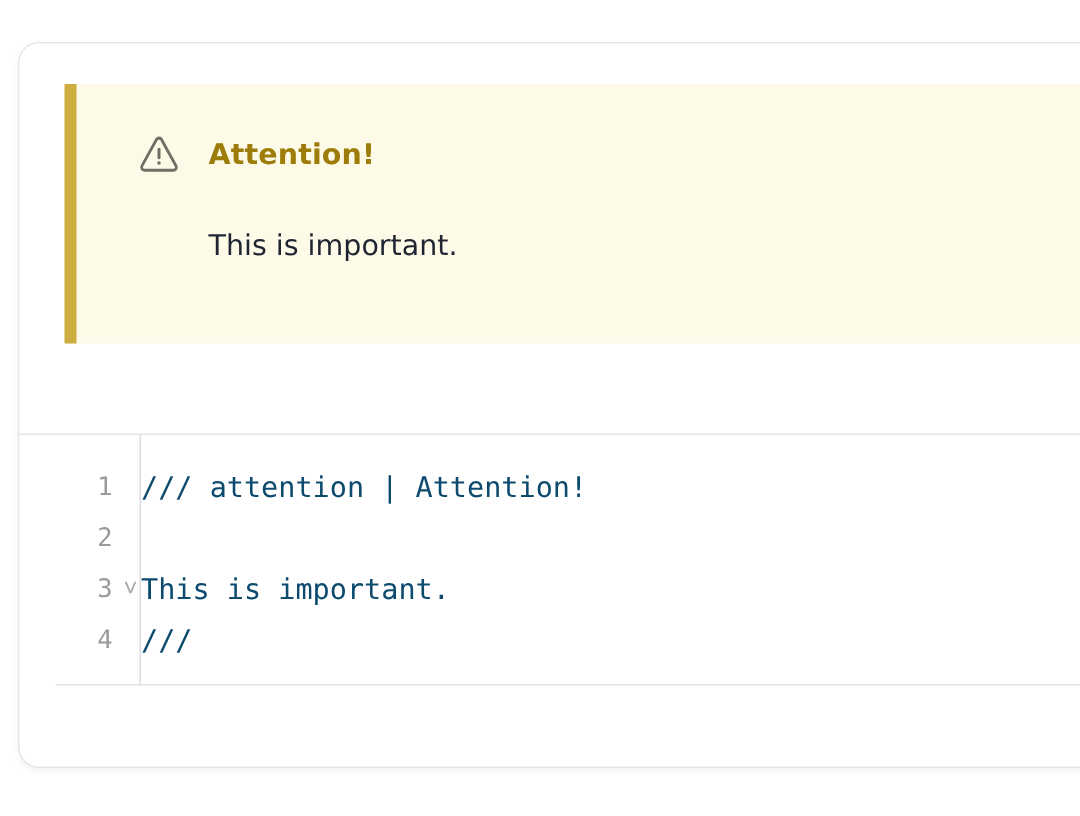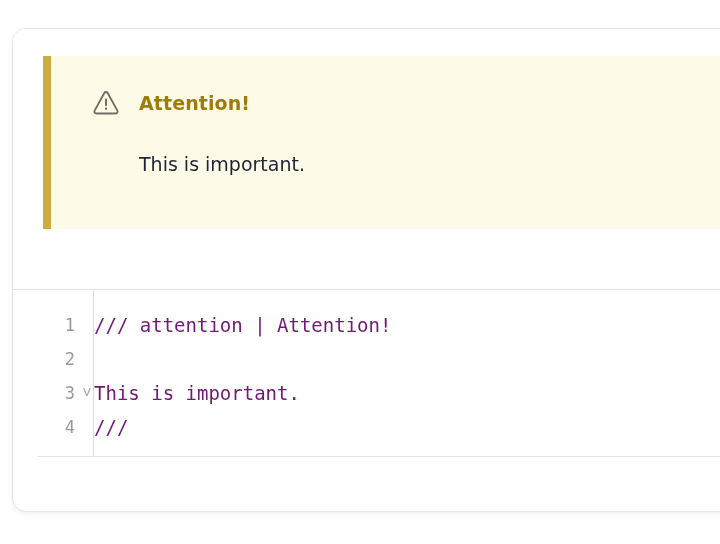--- a/index.html
+++ b/index.html
@@ -159,21 +159,21 @@
     height: 12px;
     display: flex;
     align-items: center;
     justify-content: center;
     color: #a9a9a9;
   }
 
   .code-text {
     font-family: "DejaVu Sans Mono", monospace;
     font-size: 19px;
-    color: #701a75;
+    color: #0c4a6e;
     white-space: pre;
     padding-left: 13px;
     line-height: 34px;
     text-align: center;
   }
 
   
   .code-bottom-rule {
     position: absolute;
     left: 24px;

